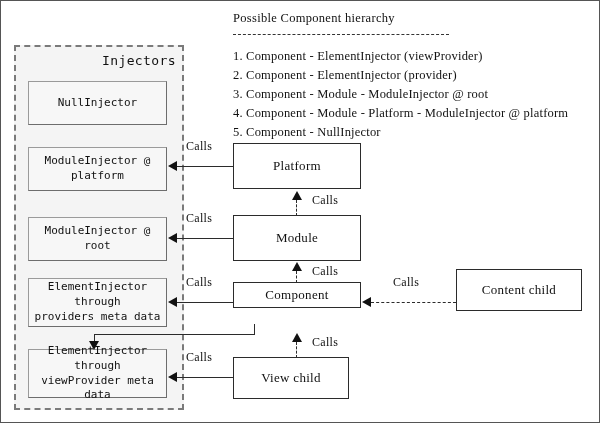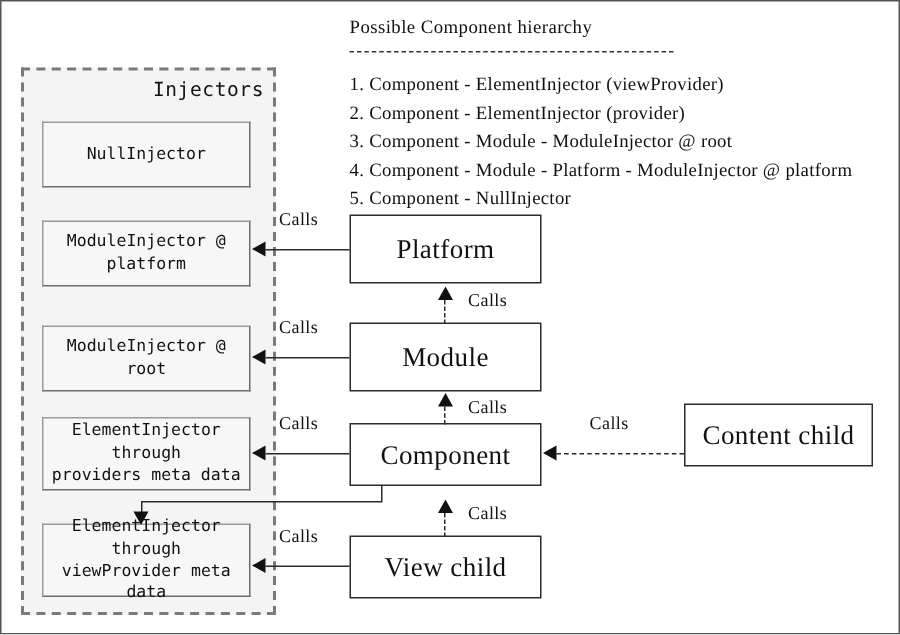--- a/index.html
+++ b/index.html
@@ -57,21 +57,21 @@
     font-family: "DejaVu Sans Mono", "Liberation Mono", monospace;
     font-size: 11px;
     color: #111111;
     line-height: 1.35;
     padding: 4px 3px;
   }
   .box.white {
     background: #ffffff;
     border: 1px solid #2b2b2b;
     font-family: "Liberation Serif", serif;
-    font-size: 18px;
+    font-size: 13px;
     letter-spacing: 0.3px;
   }
   .box .lines {
     width: 100%;
   }
 
   
   .hline {
     position: absolute;
     height: 0;
@@ -187,25 +187,25 @@
   </div>
 
   <div class="box white" style="left:232px; top:142px; width:128px; height:46px;">
     <span>Platform</span>
   </div>
 
   <div class="box white" style="left:232px; top:214px; width:128px; height:46px;">
     <span>Module</span>
   </div>
 
-  <div class="box white" style="left:232px; top:281px; width:128px; height:42px;">
+  <div class="box white" style="left:232px; top:281px; width:128px; height:26px;">
     <span>Component</span>
   </div>
 
-  <div class="box white" style="left:232px; top:356px; width:128px; height:42px;text-align:right;">
+  <div class="box white" style="left:232px; top:356px; width:116px; height:42px;text-align:right;">
     <span>View child</span>
   </div>
 
   <div class="box white" style="left:455px; top:268px; width:126px; height:42px;">
     <span>Content child</span>
   </div>
 
   <div class="hline" style="left:176px; top:165px; width:56px;"></div>
   <div class="arrow-left" style="left:167px; top:160px;"></div>
   <div class="calls-label" style="left:185px; top:138px;">Calls</div>

